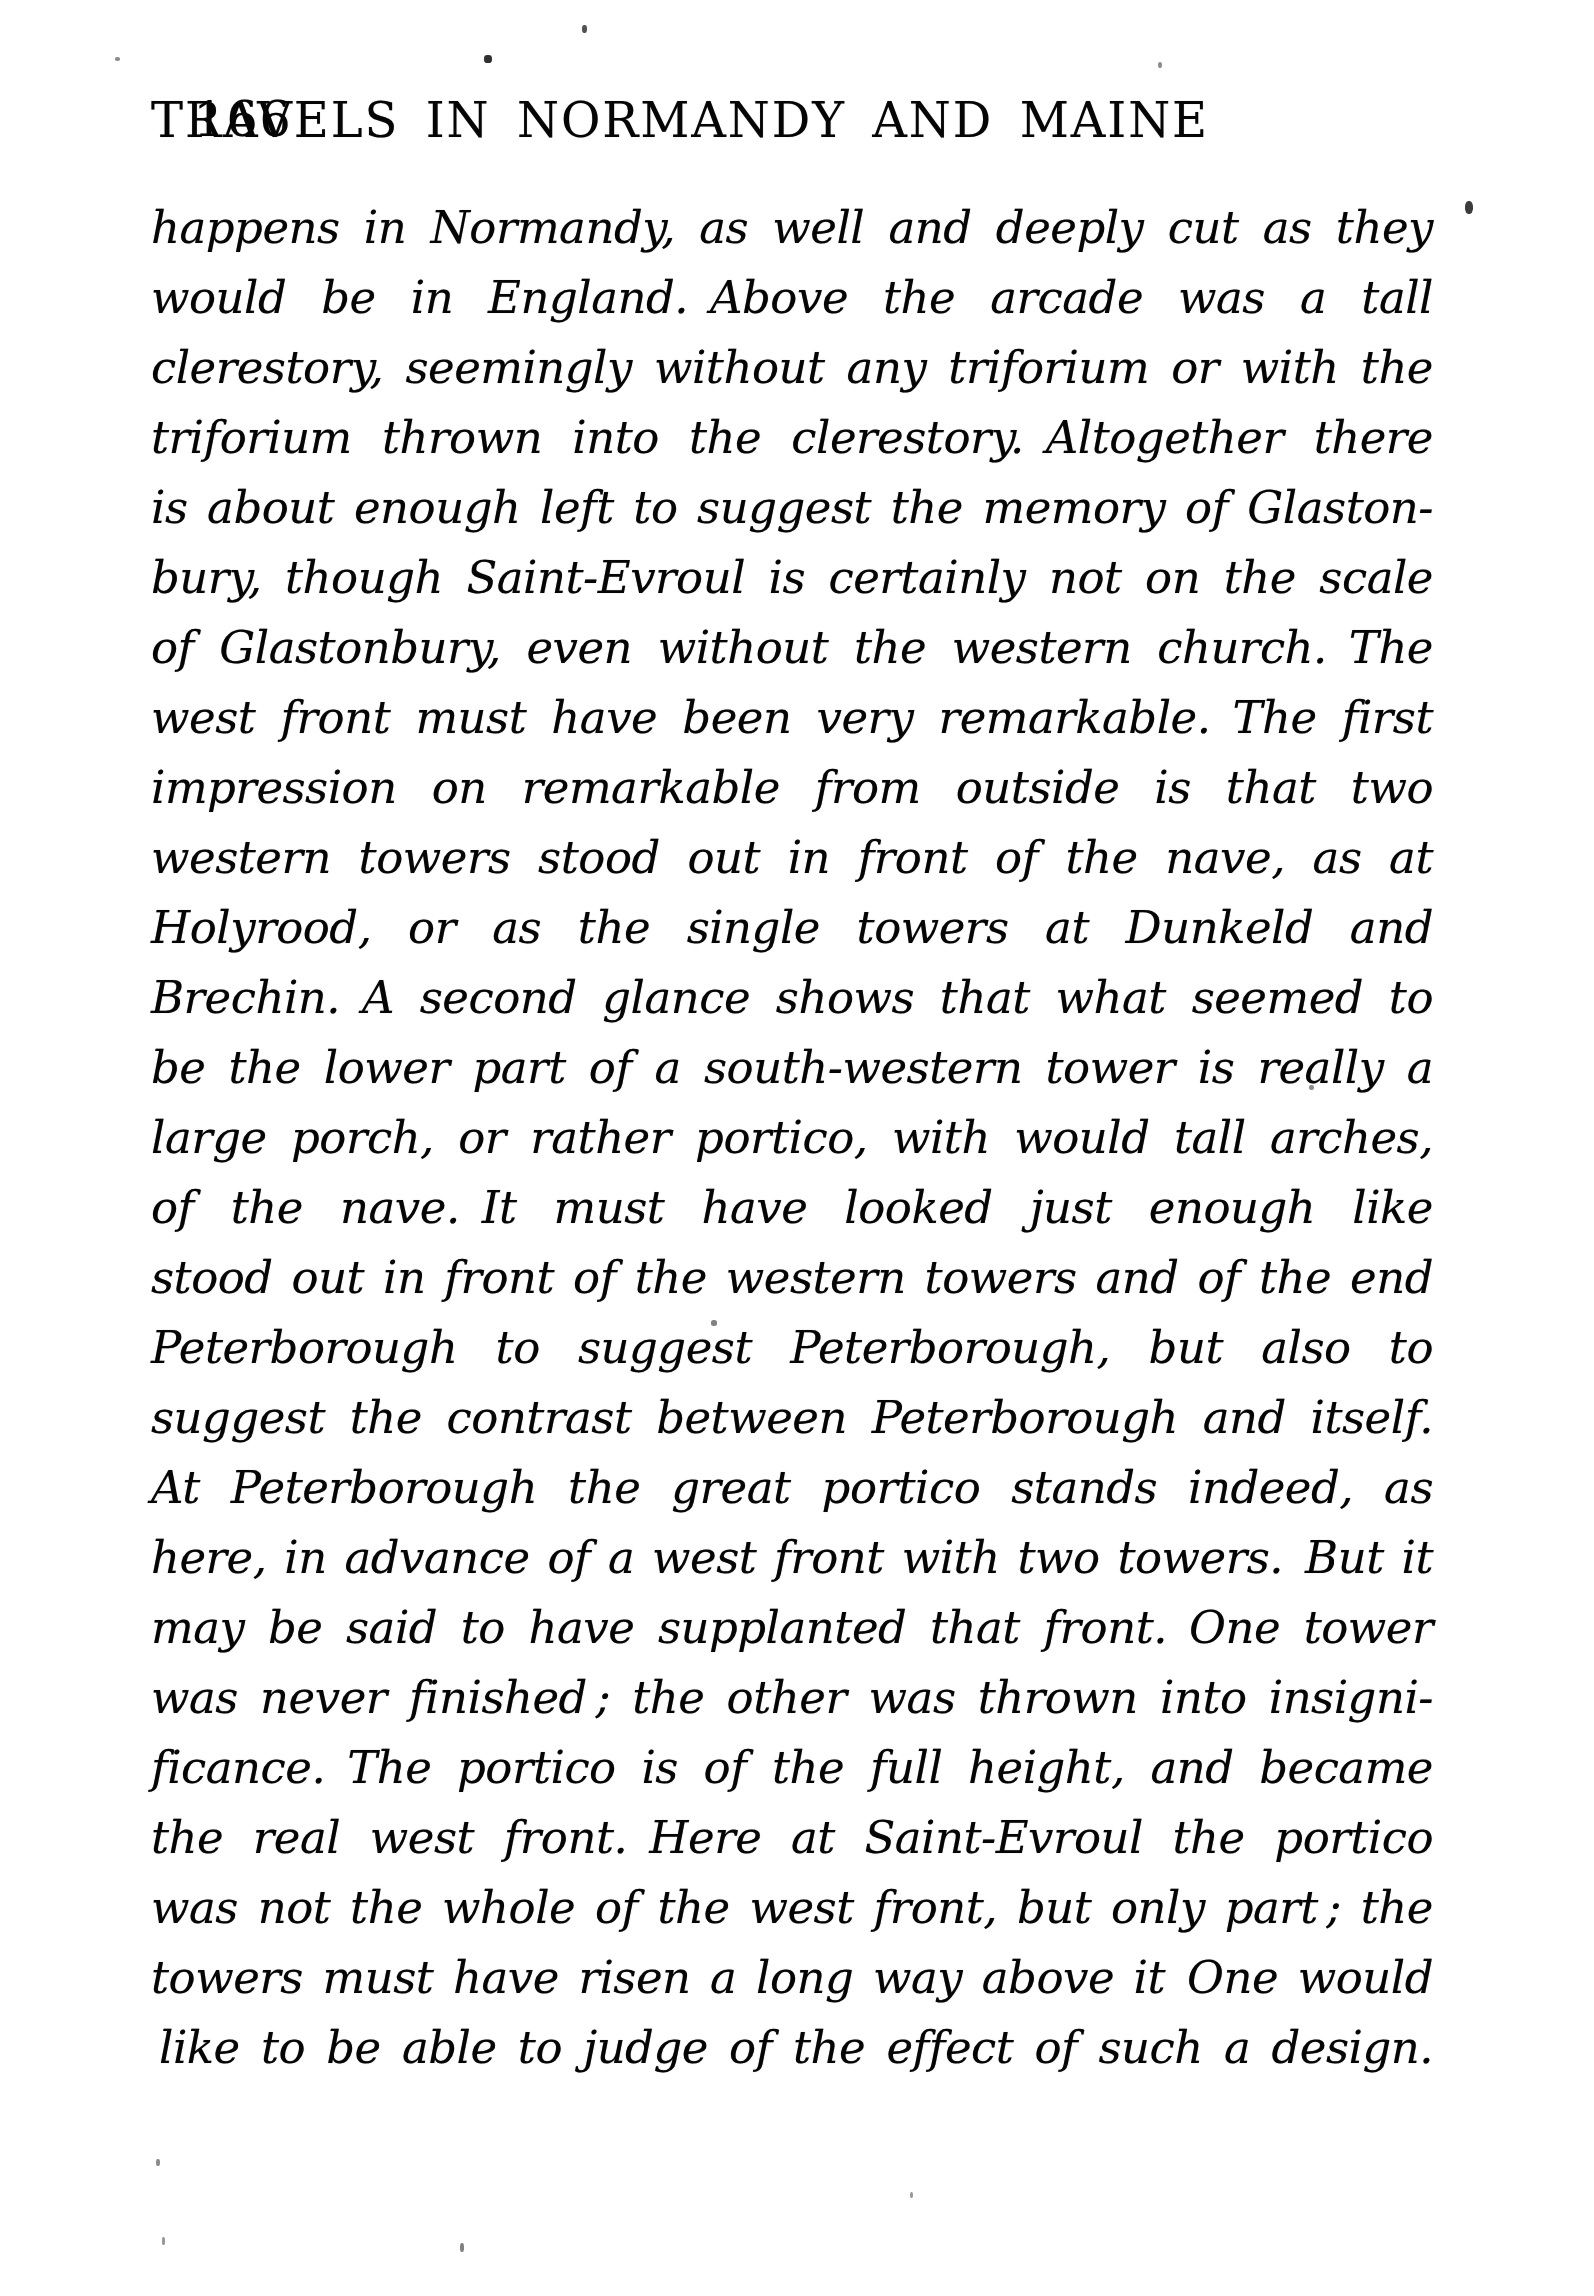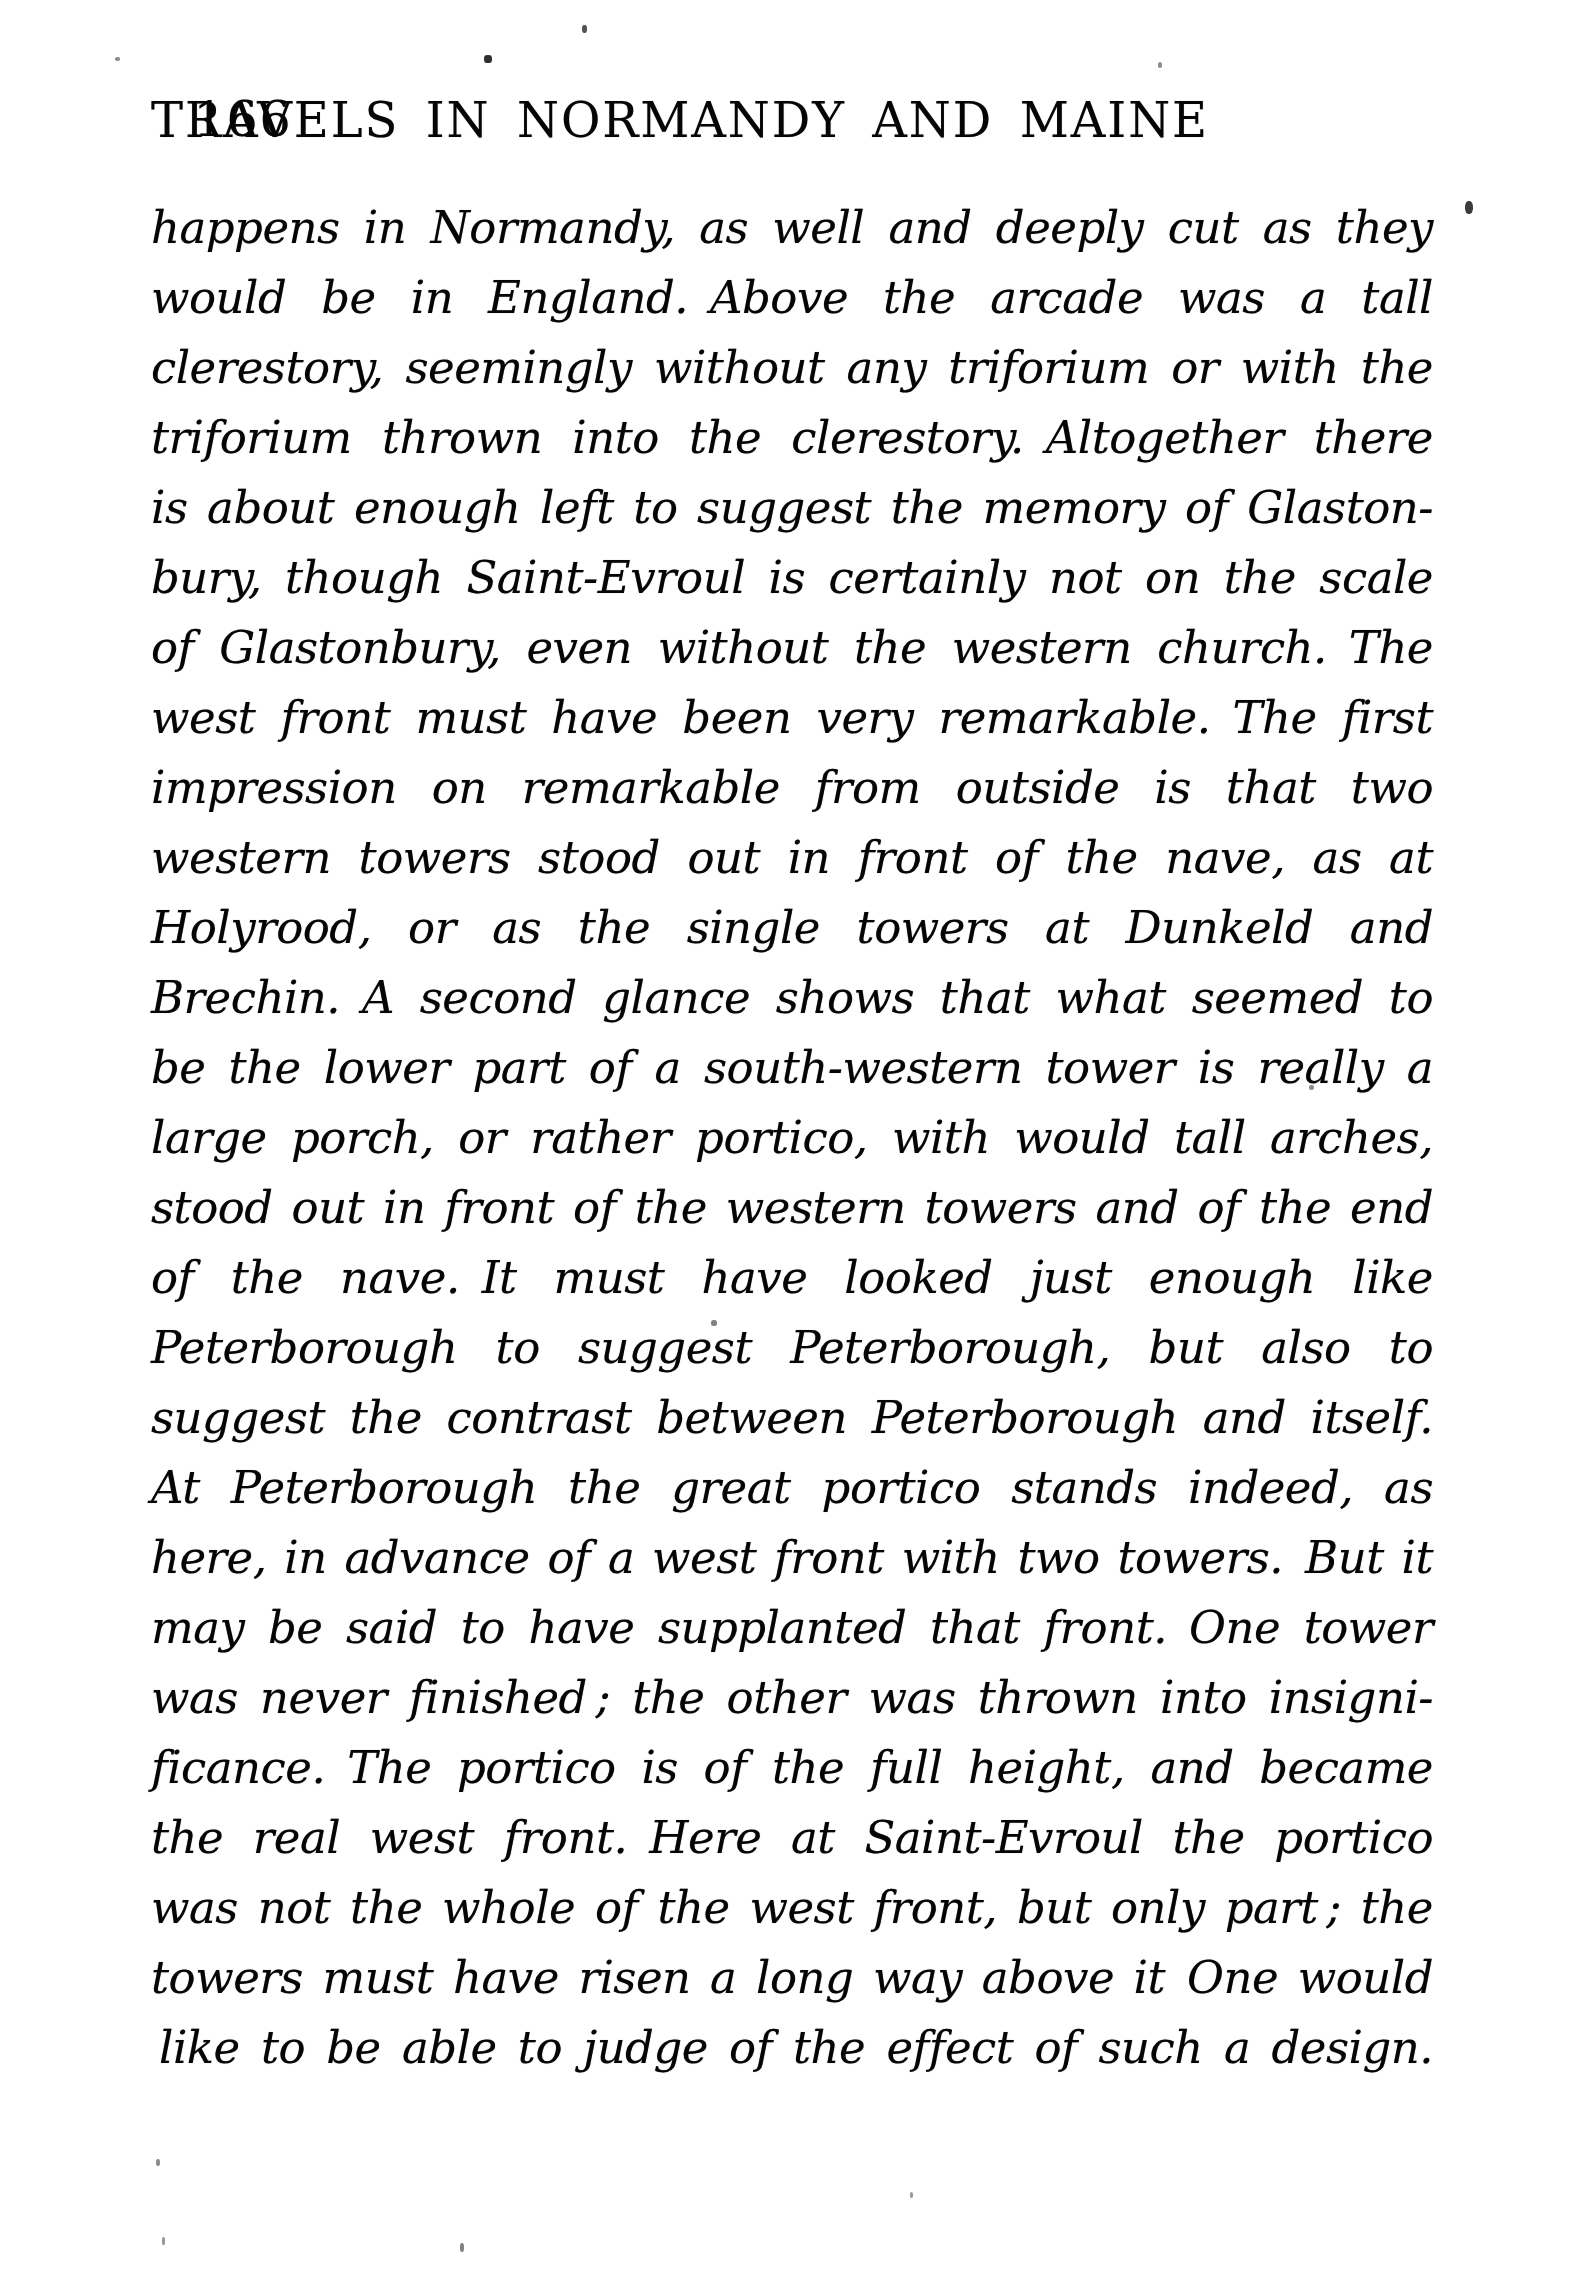--- a/index.html
+++ b/index.html
@@ -91,22 +91,22 @@
     <div class="line">is about enough left to suggest the memory of Glaston-</div>
     <div class="line">bury, though Saint-Evroul is certainly not on the scale</div>
     <div class="line">of Glastonbury, even without the western church. The</div>
     <div class="line">west front must have been very remarkable. The first</div>
     <div class="line">impression on remarkable from outside is that two</div>
     <div class="line">western towers stood out in front of the nave, as at</div>
     <div class="line">Holyrood, or as the single towers at Dunkeld and</div>
     <div class="line">Brechin. A second glance shows that what seemed to</div>
     <div class="line">be the lower part of a south-western tower is really a</div>
     <div class="line">large porch, or rather portico, with would tall arches,</div>
+    <div class="line">of the nave. It must have looked just enough like</div>
     <div class="line">stood out in front of the western towers and of the end</div>
-    <div class="line">of the nave. It must have looked just enough like</div>
     <div class="line">Peterborough to suggest Peterborough, but also to</div>
     <div class="line">suggest the contrast between Peterborough and itself.</div>
     <div class="line">At Peterborough the great portico stands indeed, as</div>
     <div class="line">here, in advance of a west front with two towers. But it</div>
     <div class="line">may be said to have supplanted that front. One tower</div>
     <div class="line">was never finished ; the other was thrown into insigni-</div>
     <div class="line">ficance. The portico is of the full height, and became</div>
     <div class="line">the real west front. Here at Saint-Evroul the portico</div>
     <div class="line">was not the whole of the west front, but only part ; the</div>
     <div class="line">towers must have risen a long way above it One would</div>

